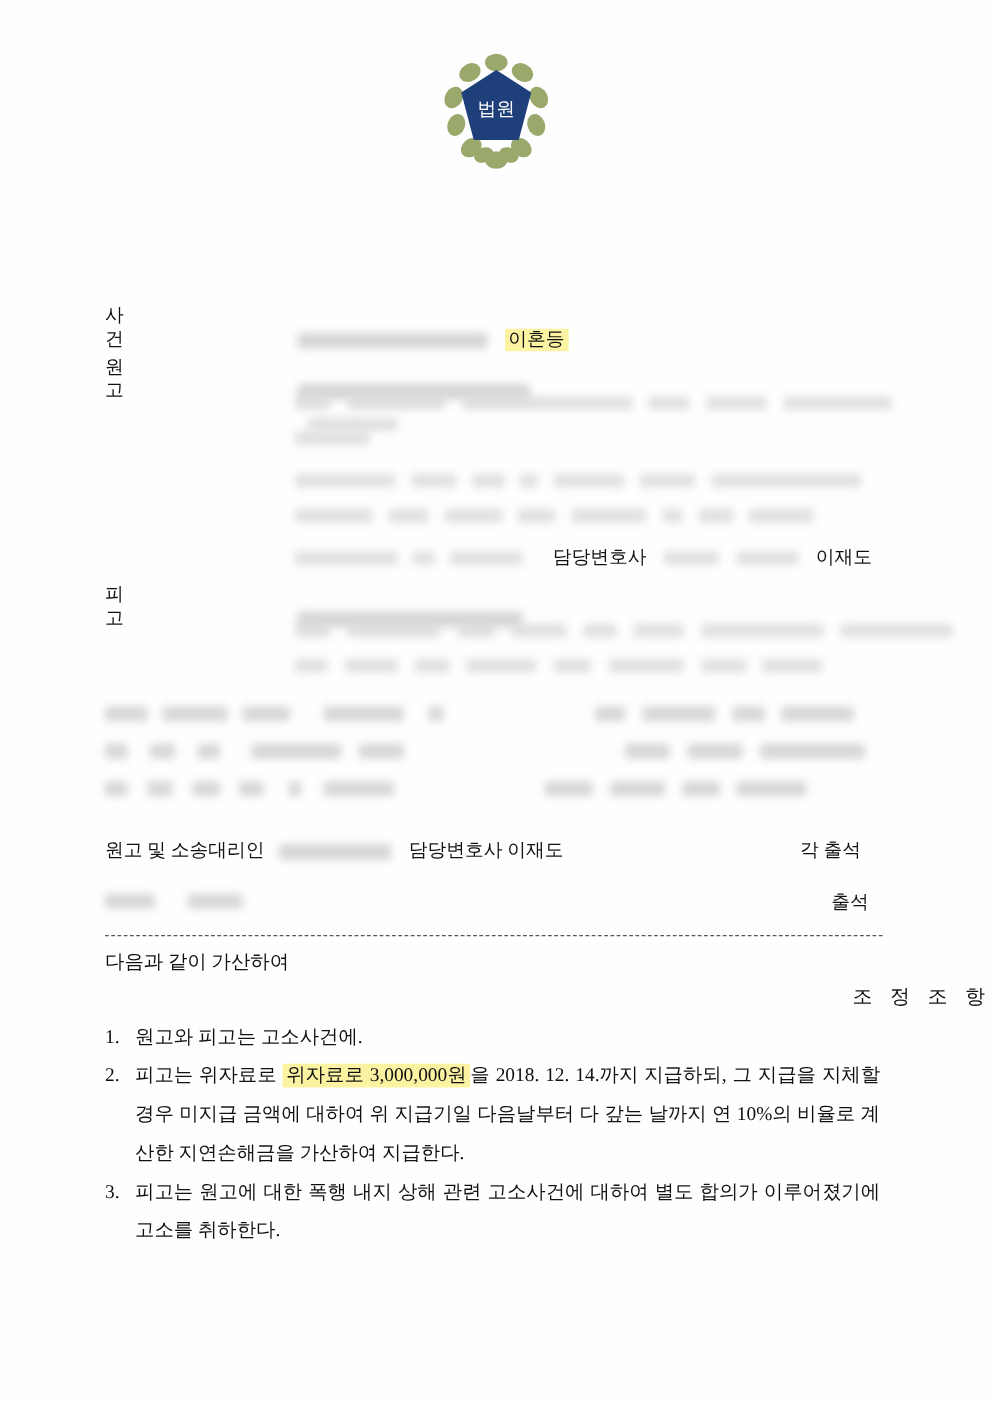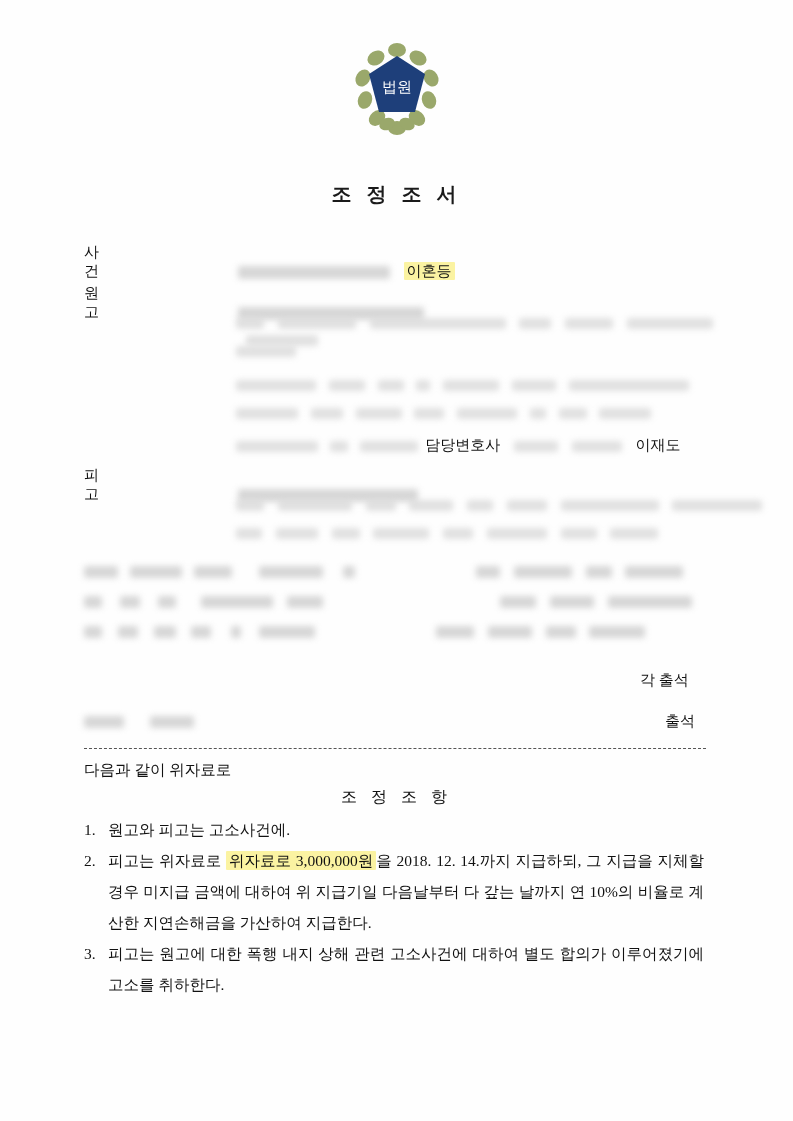--- a/index.html
+++ b/index.html
@@ -119,21 +119,21 @@
     top: 0;
   }
   .clause .txt {
     display: block;
     padding-left: 24px;
   }
   .center-head {
     position: absolute;
     left: 0;
     width: 793px;
-    text-align: center;
+    text-align: right;
     font-size: 16px;
     letter-spacing: 5px;
   }
   .right-note {
     position: absolute;
     font-size: 15px;
   }
 </style>
 </head>
 <body>
@@ -157,21 +157,20 @@
           <ellipse cx="38" cy="84" rx="8" ry="6" transform="rotate(-20 38 84)"></ellipse>
           <ellipse cx="58" cy="84" rx="8" ry="6" transform="rotate(20 58 84)"></ellipse>
         </g>
         <path d="M48 16 L76 34 L66 72 L30 72 L20 34 Z" fill="#1e3f7a"></path>
         <text x="48" y="52" text-anchor="middle" font-size="15" fill="#ffffff" font-family="'Liberation Sans', sans-serif">법원</text>
       </svg>
     </div>
   </div>
 
   <div class="title-block">
-    <div class="title-sub">조 정 조 서</div>
   </div>
 
   <div class="field" style="top:284px; left:84px;">
     <span class="label-spaced">원 고</span>
     <span class="blur" style="width:186px;height:13px;margin-left:64px;"></span>
   </div>
 
   <div class="field" style="top:243px; left:84px;">
     <span class="label-spaced">사 건</span>
     <span class="blur" style="width:152px;height:13px;margin-left:64px;"></span>
@@ -208,21 +207,21 @@
     <span class="blur light" style="width:60px;height:11px;margin-left:9px;"></span>
     <span class="blur light" style="width:16px;height:11px;margin-left:9px;"></span>
     <span class="blur light" style="width:28px;height:11px;margin-left:9px;"></span>
     <span class="blur light" style="width:52px;height:11px;margin-left:9px;"></span>
   </div>
 
   <div class="field" style="top:436px; left:236px;">
     <span class="blur light" style="width:82px;height:11px;"></span>
     <span class="blur light" style="width:18px;height:11px;margin-left:8px;"></span>
     <span class="blur light" style="width:58px;height:11px;margin-left:8px;"></span>
-    <span style="margin-left:4px;">담당변호사</span>
+    <span style="margin-left:21px;">담당변호사</span>
     <span class="blur light" style="width:44px;height:11px;margin-left:10px;"></span>
     <span class="blur light" style="width:50px;height:11px;margin-left:10px;"></span>
     <span style="margin-left:10px;">이재도</span>
   </div>
 
   <div class="field" style="top:466px; left:84px;">
     <span class="label-spaced">피 고</span>
     <span class="blur" style="width:180px;height:13px;margin-left:64px;"></span>
   </div>
 
@@ -282,31 +281,36 @@
     <span class="blur" style="width:10px;height:12px;margin-left:16px;"></span>
     <span class="blur" style="width:56px;height:12px;margin-left:14px;"></span>
   </div>
   <div class="field" style="top:622px; left:436px;">
     <span class="blur" style="width:38px;height:12px;"></span>
     <span class="blur" style="width:44px;height:12px;margin-left:10px;"></span>
     <span class="blur" style="width:30px;height:12px;margin-left:10px;"></span>
     <span class="blur" style="width:56px;height:12px;margin-left:10px;"></span>
   </div>
 
+  <div class="field" style="top:671px; left:84px;">
+    <span>원고 및 소송대리인</span>
+    <span class="blur" style="width:90px;height:13px;margin-left:8px;"></span>
+    <span style="margin-left:10px;">담당변호사 이재도</span>
+  </div>
   <div class="right-note" style="top:671px; left:640px;">각 출석</div>
 
   <div class="field" style="top:712px; left:84px;">
     <span class="blur" style="width:40px;height:12px;"></span>
     <span class="blur" style="width:44px;height:12px;margin-left:22px;"></span>
   </div>
   <div class="right-note" style="top:712px; left:665px;">출석</div>
 
   <div class="dashed" style="top:748px;"></div>
 
-  <div class="body-text" style="top:755px; left:84px;">다음과 같이 위자료로</div>
+  <div class="body-text" style="top:755px; left:84px;">다음과 같이 가산하여</div>
 
   <div class="center-head" style="top:787px;">조 정 조 항</div>
 
   <div class="clause" style="top:814px;">
     <span class="num">1.</span>
     <span class="txt">원고와 피고는 고소사건에.</span>
   </div>
 
   <div class="clause" style="top:845px;">
     <span class="num">2.</span>

